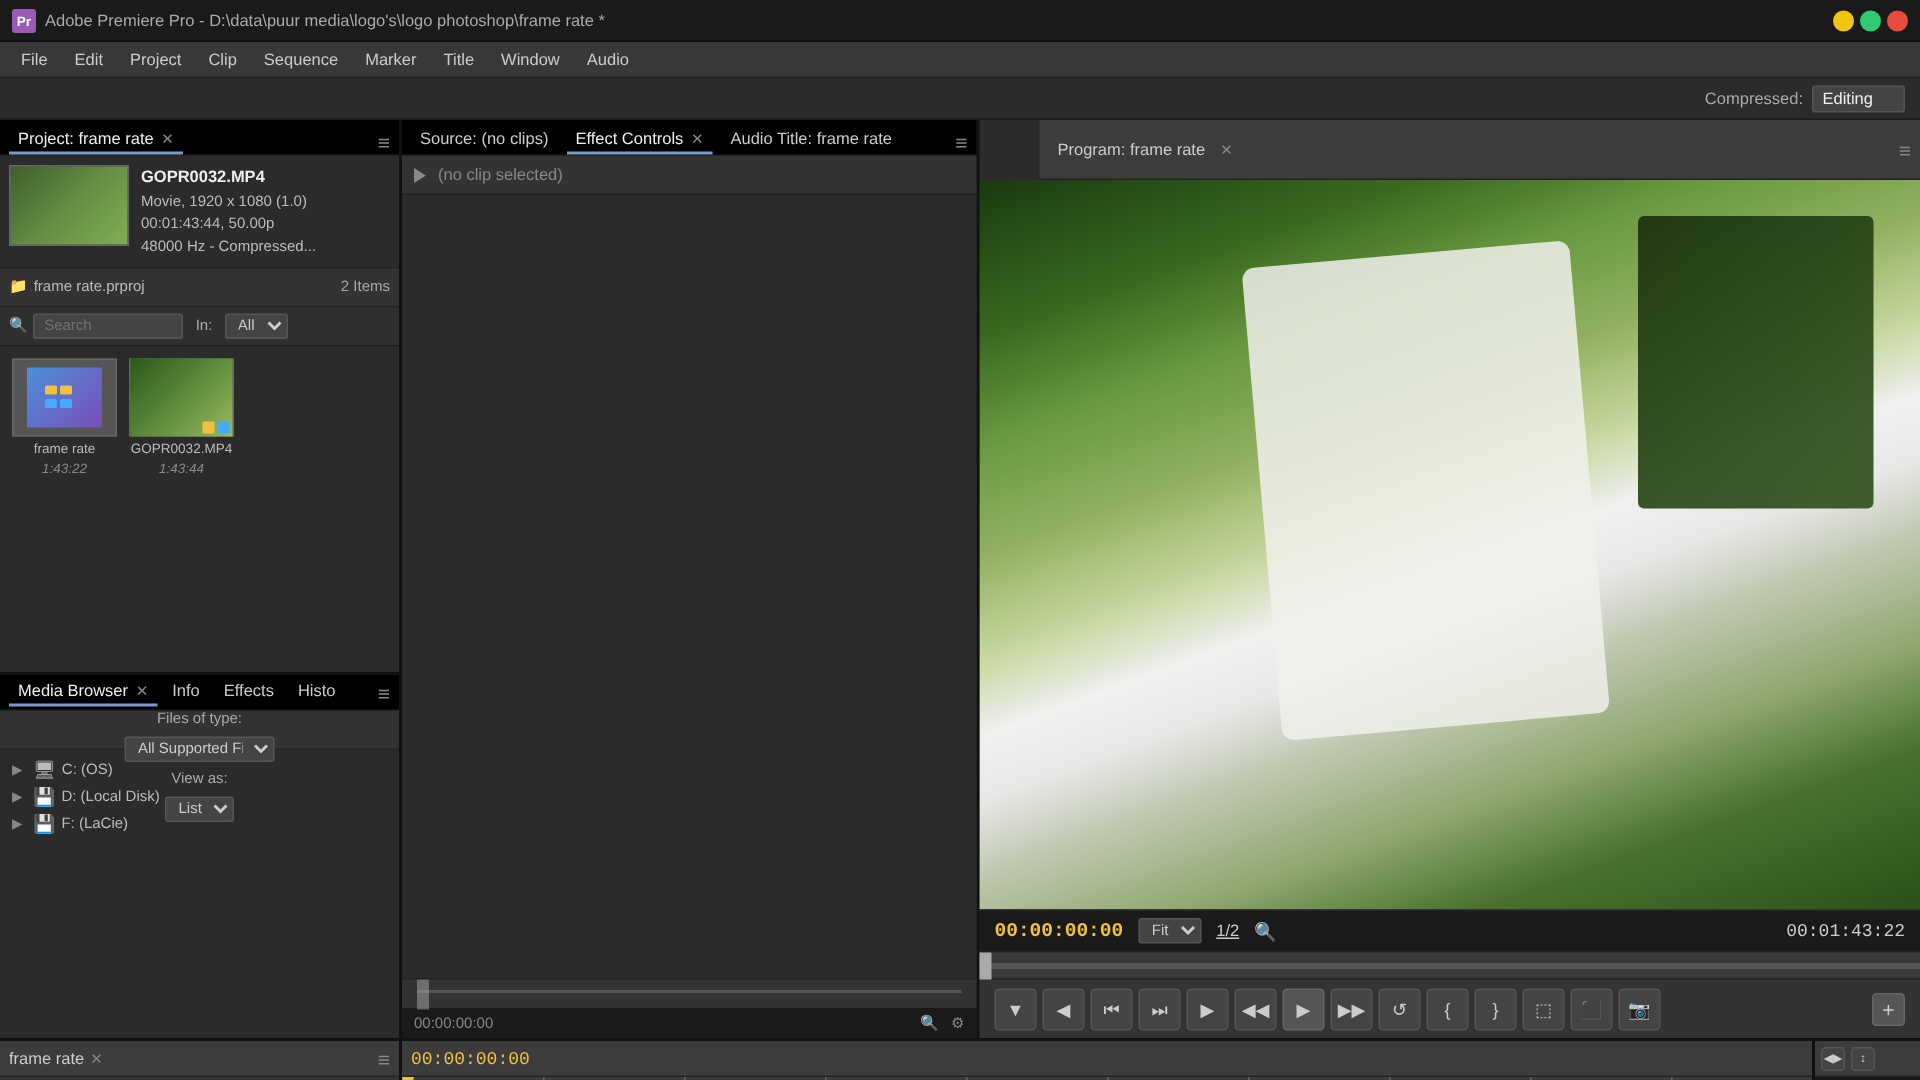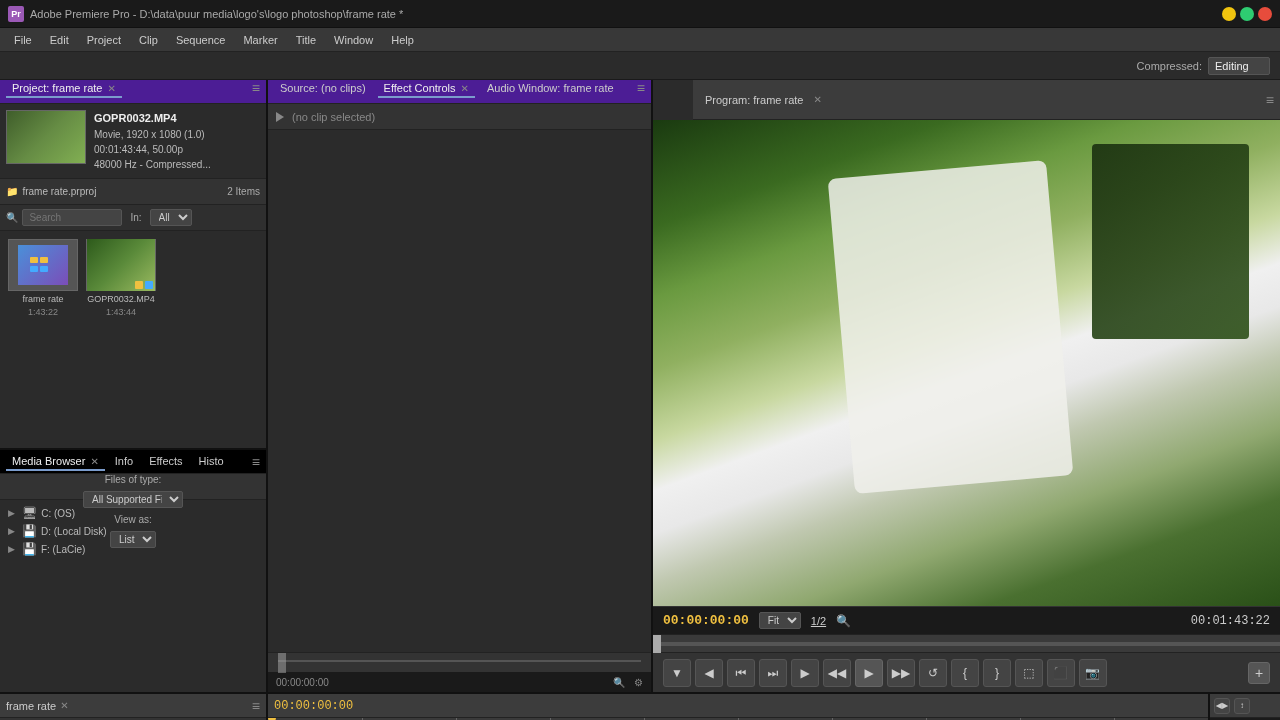--- a/index.html
+++ b/index.html
@@ -105,23 +105,23 @@
     
     #project-panel {
       height: 370px;
       background: #2b2b2b;
       border-bottom: 2px solid #111;
       display: flex;
       flex-direction: column;
     }
     .panel-header {
       height: 24px;
-      background: #4c1d95;
-      display: flex;
-      align-items: flex-start;
+      background: #000000;
+      display: flex;
+      align-items: flex-end;
       padding: 0 6px;
       gap: 6px;
       border-bottom: 1px solid #222;
     }
     .panel-tab {
       font-size: 11px;
       color: #ccc;
       padding: 2px 6px;
       cursor: pointer;
       border-bottom: 2px solid transparent;
@@ -225,21 +225,21 @@
     }
     .project-item-label {
       font-size: 9px; color: #bbb;
       text-align: center;
       max-width: 70px;
       overflow: hidden;
       text-overflow: ellipsis;
       white-space: nowrap;
     }
     .project-item-duration {
-      font-size: 9px; color: #888;
+      font-size: 9px; color: #888; font-style: italic;
     }
 
     
     #media-panel {
       flex: 1;
       background: #2b2b2b;
       display: flex;
       flex-direction: column;
     }
     .media-panel-header {
@@ -557,21 +557,21 @@
 
 <div id="menu-bar">
   <div class="menu-item">File</div>
   <div class="menu-item">Edit</div>
   <div class="menu-item">Project</div>
   <div class="menu-item">Clip</div>
   <div class="menu-item">Sequence</div>
   <div class="menu-item">Marker</div>
   <div class="menu-item">Title</div>
   <div class="menu-item">Window</div>
-  <div class="menu-item">Help</div>
+  <div class="menu-item">Audio</div>
 </div>
 
 <div id="workspace-bar">
   <span class="workspace-label">Compressed:</span>
   <select class="workspace-select">
     <option>Editing</option>
   </select>
 </div>
 
 <div id="main-layout">
@@ -704,21 +704,21 @@
   <div id="middle-panel">
     <div class="panel-header">
       <div class="panel-tab">
         <span>Source: (no clips)</span>
       </div>
       <div class="panel-tab active">
         <span>Effect Controls</span>
         <span class="panel-close">✕</span>
       </div>
       <div class="panel-tab">
-        <span>Audio Window: frame rate</span>
+        <span>Audio Title: frame rate</span>
       </div>
       <div class="panel-menu-btn">≡</div>
     </div>
 
     <div class="ec-noselect-bar">
       <div class="arrow-btn"></div>
       <span style="color:#888;font-size:11px;">(no clip selected)</span>
     </div>
 
     <div class="effect-controls-content">

